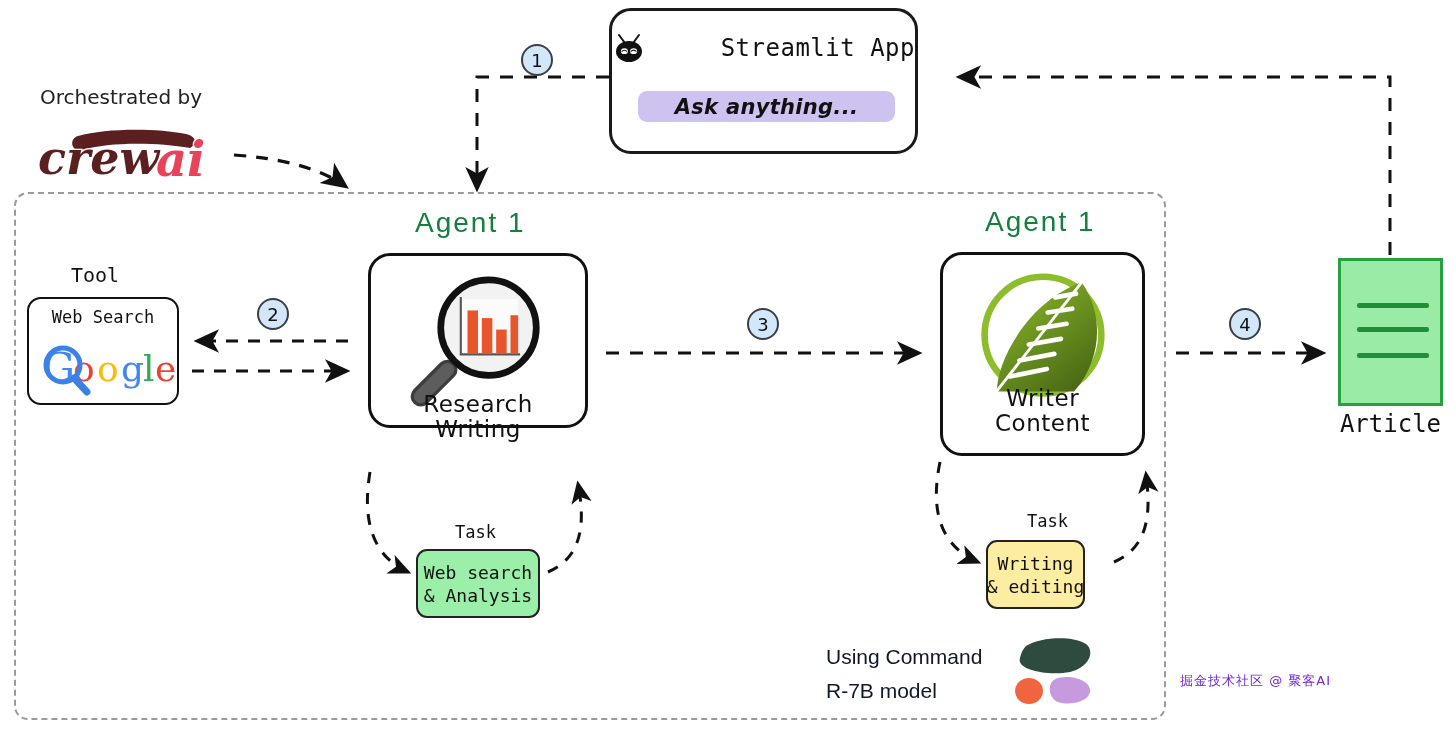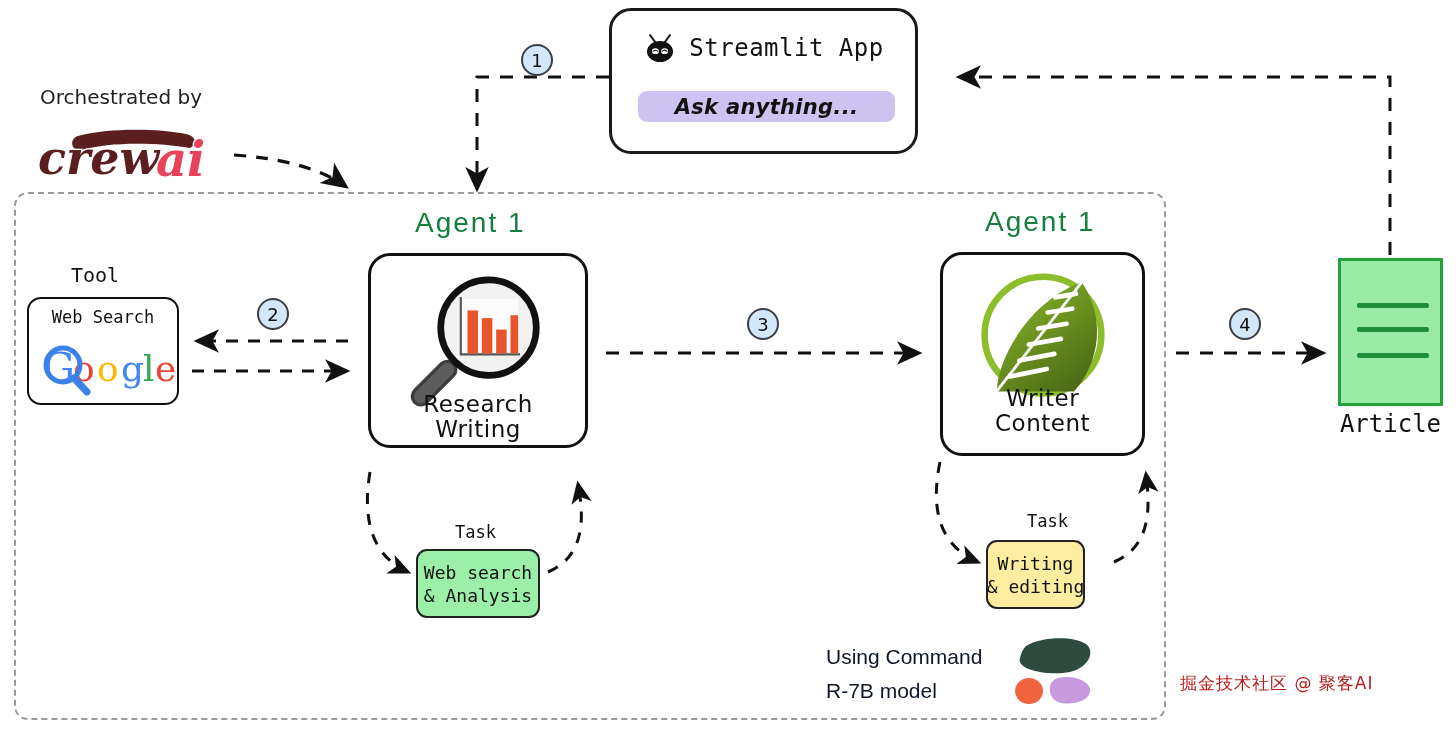--- a/index.html
+++ b/index.html
@@ -42,21 +42,21 @@
     border: 3px solid #1a1a1a;
     border-radius: 22px;
     z-index: 3;
   }
   .streamlit-head {
     position: absolute;
     left: 0; top: 22px;
     width: 100%;
     display: flex;
     align-items: center;
-    justify-content: center;
+    justify-content: space-between;
     gap: 12px;
   }
   .streamlit-title {
     font-family: "DejaVu Sans Mono", monospace;
     font-size: 24px;
     letter-spacing: 0.5px;
     color: #111;
   }
   .robot-icon { width: 34px; height: 30px; display:block; }
   .ask-box {
@@ -244,22 +244,22 @@
     left: 1012px; top: 634px;
     width: 84px; height: 70px;
     z-index: 3;
   }
 
   
   .watermark {
     position: absolute;
     left: 1180px; top: 672px;
     font-family: "DejaVu Sans", sans-serif;
-    font-size: 17px;
-    color: #b91c1c;
+    font-size: 13px;
+    color: #6d28d9;
     letter-spacing: 1px;
     z-index: 5;
   }
 </style>
 </head>
 <body>
 
 <div id="stage">
 
   <div class="crew-container"></div>
@@ -336,21 +336,21 @@
         <text x="114" y="44" font-family="DejaVu Serif, serif" font-size="36" fill="#34a853">l</text>
         <text x="126" y="44" font-family="DejaVu Serif, serif" font-size="36" fill="#ea4335">e</text>
         <circle cx="34" cy="28" r="17" fill="none" stroke="#3b82e8" stroke-width="5"></circle>
         <path d="M45 41 L58 55" stroke="#3b82e8" stroke-width="7" stroke-linecap="round"></path>
       </svg>
     </div>
   </div>
 
   <div class="agent-heading" style="left:415px; top:207px;">Agent 1</div>
 
-  <div class="agent-card" style="left:368px; top:253px; width:220px; height:195px;">
+  <div class="agent-card" style="left:368px; top:253px; width:220px; height:175px;">
     <div class="agent-art" style="top:14px;">
       <svg viewBox="0 0 180 150" width="172" height="144">
         <path d="M58 104 L30 132" stroke="#3d3d3d" stroke-width="21" stroke-linecap="round"></path>
         <path d="M58 104 L30 132" stroke="#5d5d5d" stroke-width="14" stroke-linecap="round"></path>
         <circle cx="101" cy="60" r="50" fill="#f2f2f2" stroke="#111" stroke-width="7"></circle>
         <rect x="72" y="30" width="60" height="58" fill="#fbfbfb"></rect>
         <path d="M72 28 L72 88 L134 88" stroke="#555" stroke-width="2.2" fill="none"></path>
         <rect x="79" y="42" width="11" height="45" fill="#e8552c"></rect>
         <rect x="94" y="50" width="11" height="37" fill="#e8552c"></rect>
         <rect x="109" y="62" width="11" height="25" fill="#e8552c"></rect>

